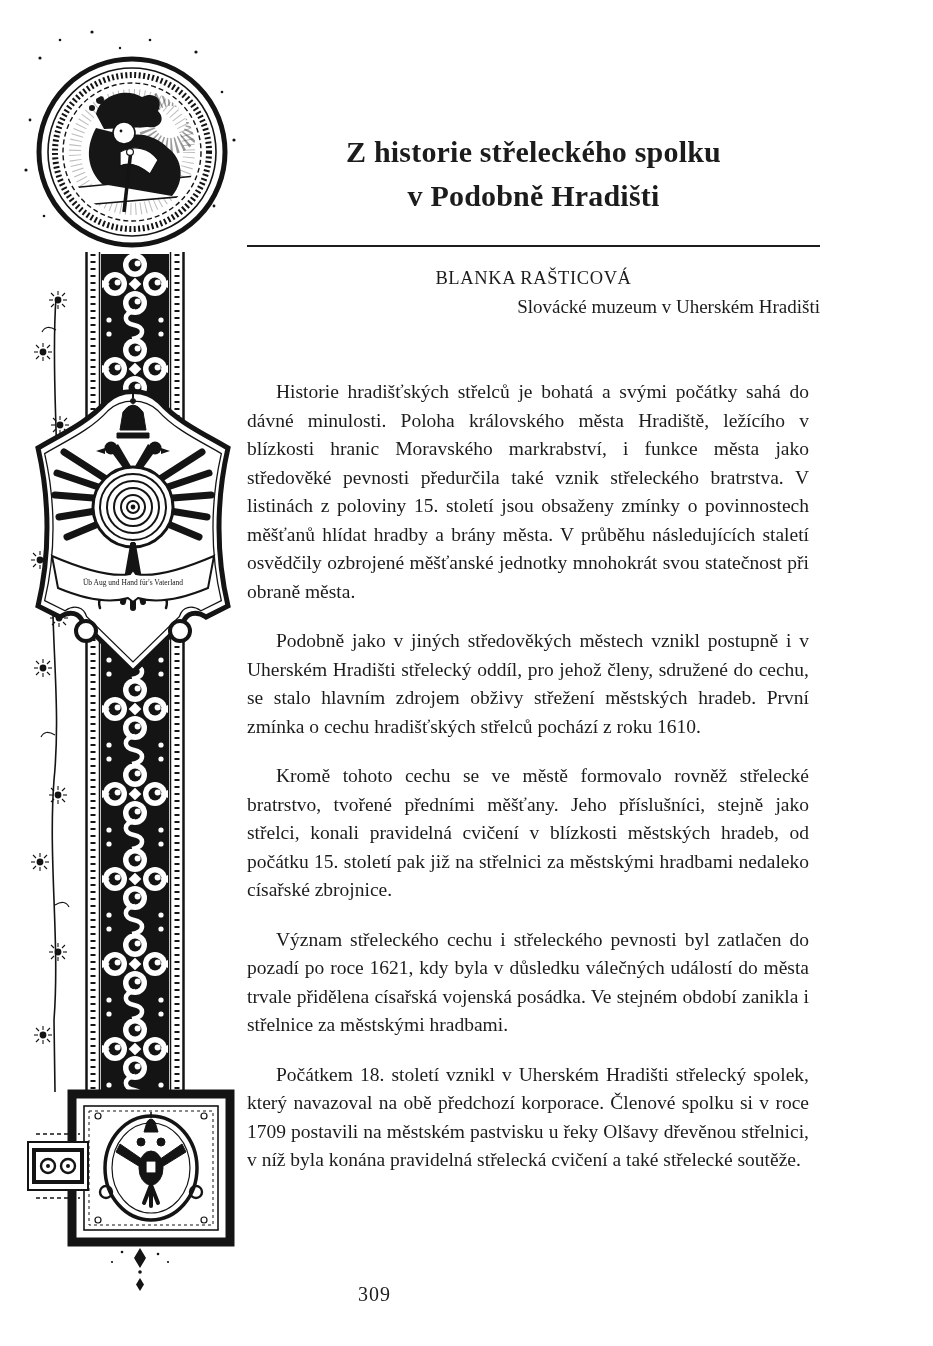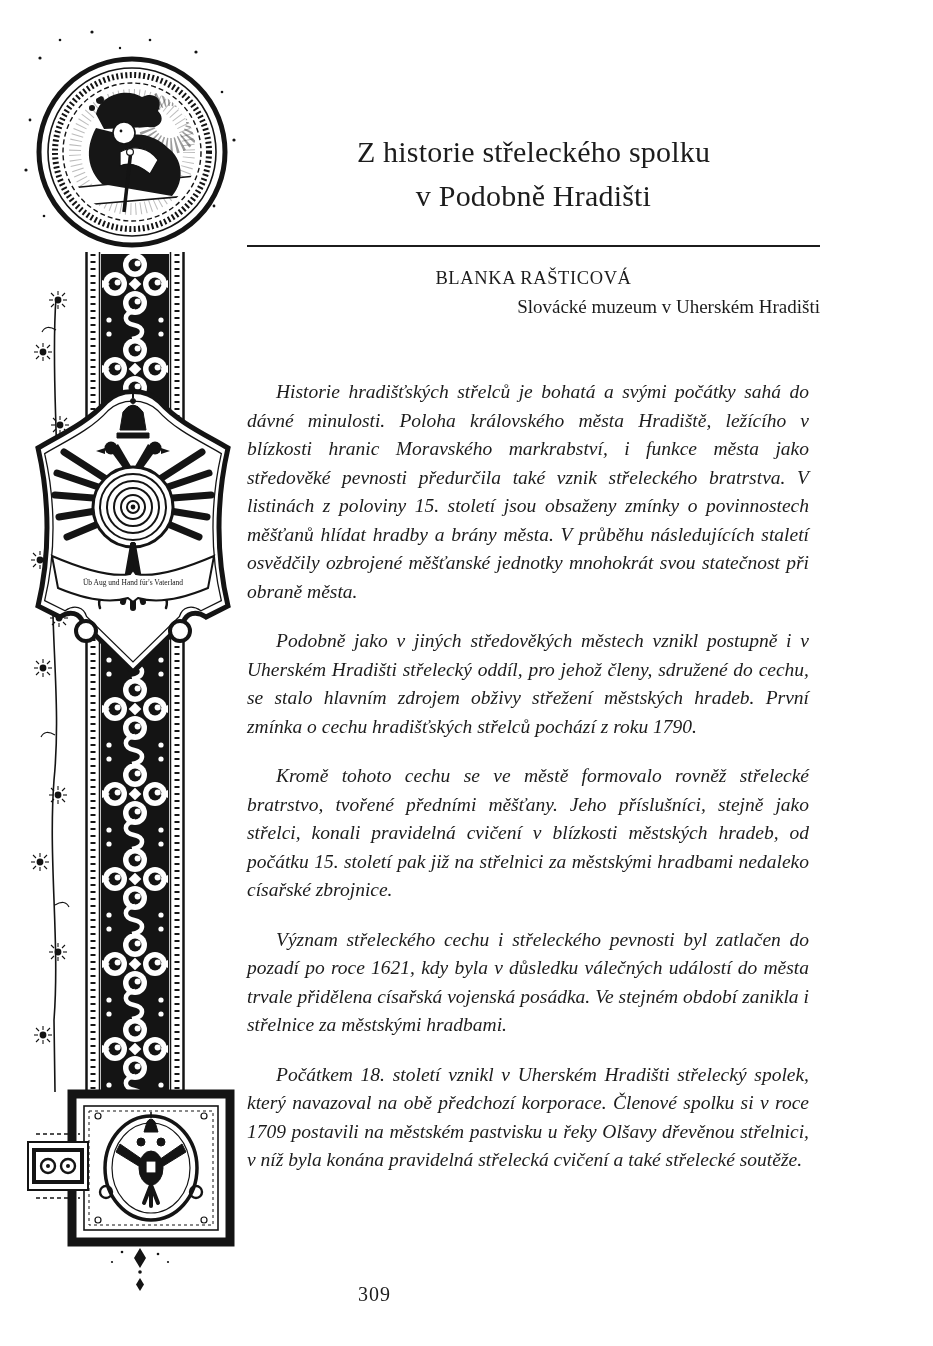--- a/index.html
+++ b/index.html
@@ -12,38 +12,38 @@
     overflow:hidden;
     margin:0 auto;
   }
   .ornament {
     position:absolute; left:0; top:0;
   }
   .text-col {
     position:absolute; left:247px; top:130px; width:573px;
   }
   h1.title {
-    margin:0; font-weight:400; font-size:30px; line-height:44px;
+    margin:0; font-weight:700; font-size:30px; line-height:44px;
     text-align:center; letter-spacing:0.2px;
   }
   h1.title span { display:block; }
   .rule {
     margin-top:27px; border-top:2px solid #1c1c1c; height:0;
   }
   .author {
     margin-top:21px; text-align:center; font-size:18.5px; letter-spacing:0.6px;
   }
   .affil {
     margin-top:7px; text-align:right; font-size:19px;
   }
   .bodytext {
     margin-top:60px; font-size:19.5px; line-height:28.5px;
     text-align:justify; text-justify:inter-word;
   }
-  .bodytext p { margin:0 11px 21px 0; text-indent:29px;font-style:italic; }
+  .bodytext p { margin:0 11px 21px 0; text-indent:29px; }
   .pagenum {
     position:absolute; left:0; top:1283px; width:749px;
     text-align:center; font-size:20px; letter-spacing:1px;
   }
 </style>
 </head>
 <body>
 
 <div class="page">
 
@@ -268,21 +268,21 @@
   <div class="text-col">
     <h1 class="title">
       <span>Z historie střeleckého spolku</span>
       <span>v Podobně Hradišti</span>
     </h1>
     <div class="rule"></div>
     <div class="author">BLANKA RAŠTICOVÁ</div>
     <div class="affil">Slovácké muzeum v Uherském Hradišti</div>
     <div class="bodytext">
       <p>Historie hradišťských střelců je bohatá a svými počátky sahá do dávné minulosti. Poloha královského města Hradiště, ležícího v blízkosti hranic Moravského markrabství, i funkce města jako středověké pevnosti předurčila také vznik střeleckého bratrstva. V listinách z poloviny 15. století jsou obsaženy zmínky o povinnostech měšťanů hlídat hradby a brány města. V průběhu následujících staletí osvědčily ozbrojené měšťanské jednotky mnohokrát svou statečnost při obraně města.</p>
-      <p>Podobně jako v jiných středověkých městech vznikl postupně i v Uherském Hradišti střelecký oddíl, pro jehož členy, sdružené do cechu, se stalo hlavním zdrojem obživy střežení městských hradeb. První zmínka o cechu hradišťských střelců pochází z roku 1790.</p>
+      <p>Podobně jako v jiných středověkých městech vznikl postupně i v Uherském Hradišti střelecký oddíl, pro jehož členy, sdružené do cechu, se stalo hlavním zdrojem obživy střežení městských hradeb. První zmínka o cechu hradišťských střelců pochází z roku 1610.</p>
       <p>Kromě tohoto cechu se ve městě formovalo rovněž střelecké bratrstvo, tvořené předními měšťany. Jeho příslušníci, stejně jako střelci, konali pravidelná cvičení v blízkosti městských hradeb, od počátku 15. století pak již na střelnici za městskými hradbami nedaleko císařské zbrojnice.</p>
       <p>Význam střeleckého cechu i střeleckého pevnosti byl zatlačen do pozadí po roce 1621, kdy byla v důsledku válečných událostí do města trvale přidělena císařská vojenská posádka. Ve stejném období zanikla i střelnice za městskými hradbami.</p>
       <p>Počátkem 18. století vznikl v Uherském Hradišti střelecký spolek, který navazoval na obě předchozí korporace. Členové spolku si v roce 1709 postavili na městském pastvisku u řeky Olšavy dřevěnou střelnici, v níž byla konána pravidelná střelecká cvičení a také střelecké soutěže.</p>
     </div>
   </div>
 
   <div class="pagenum">309</div>
 </div>
 
 </body></html>

